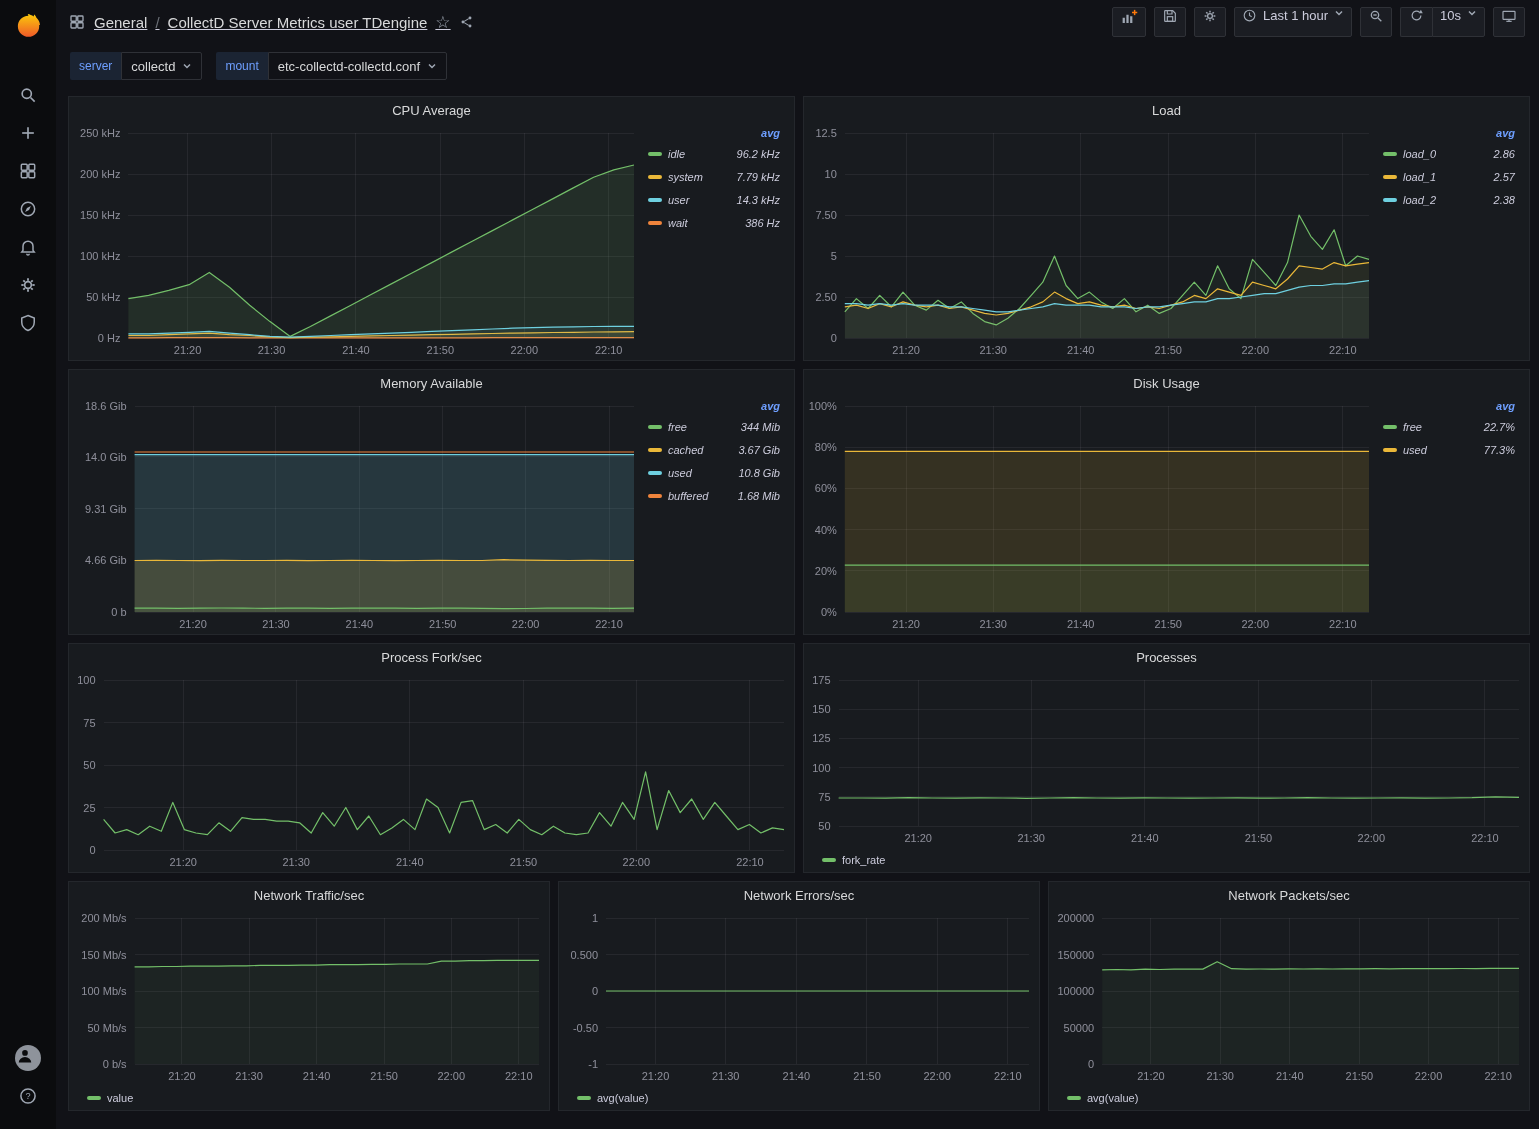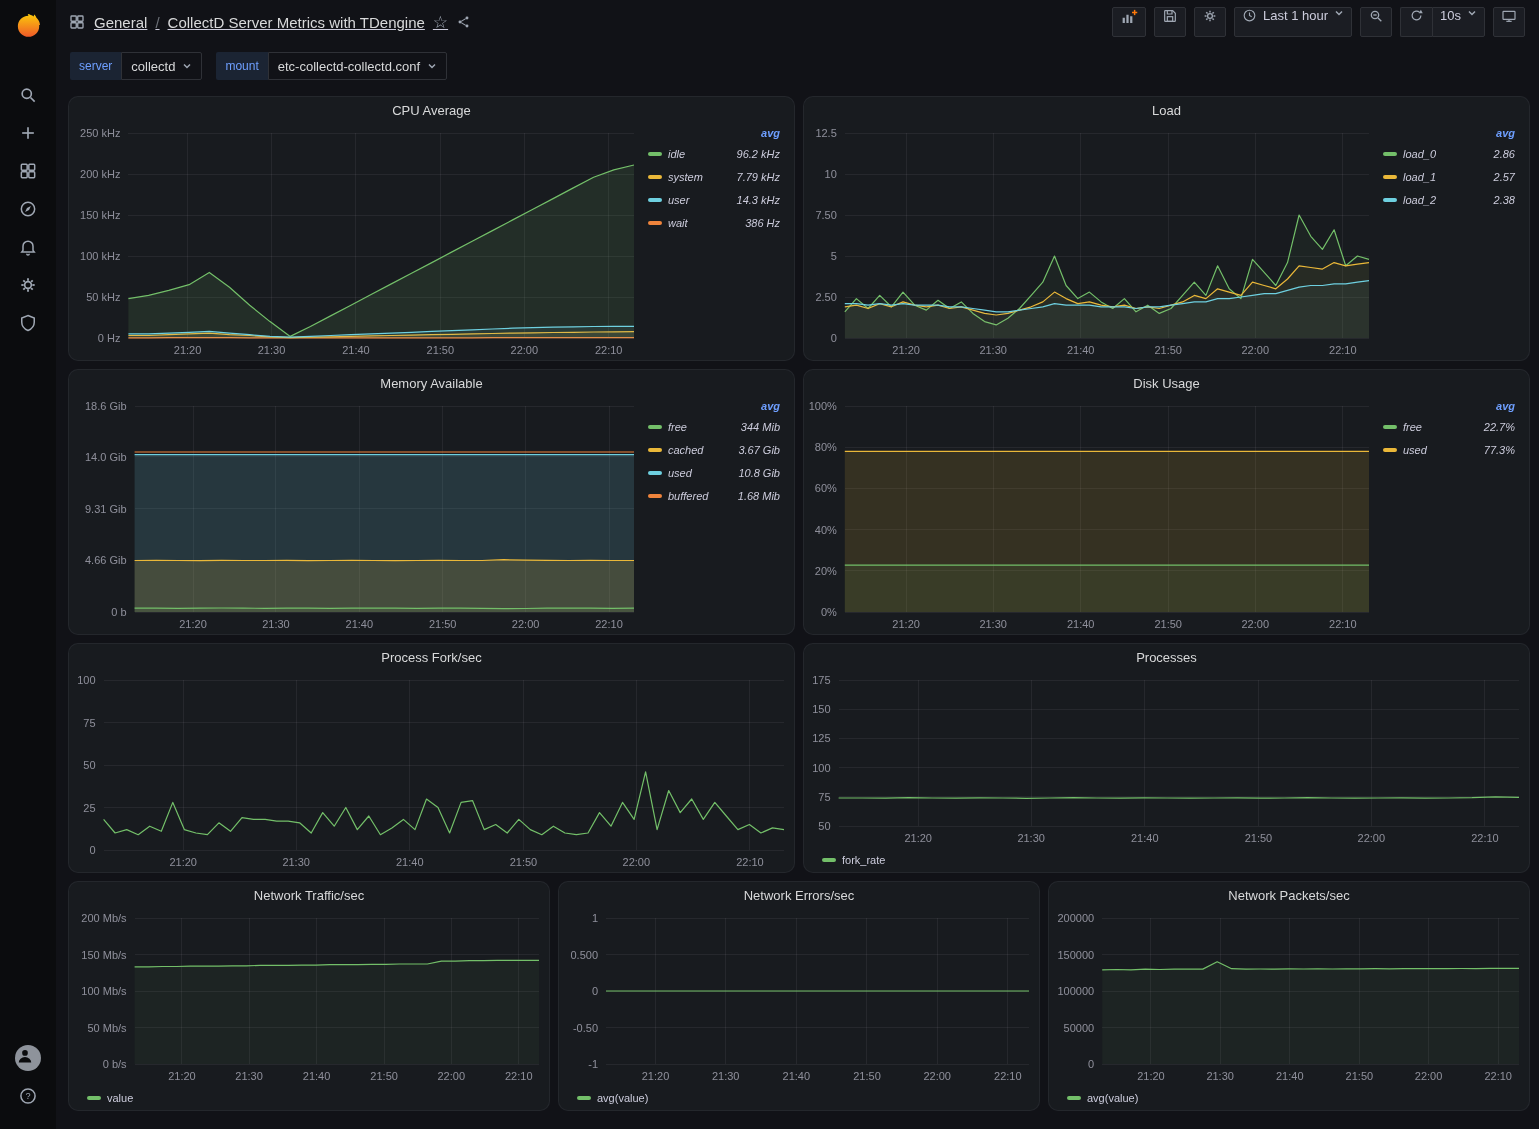--- a/index.html
+++ b/index.html
@@ -43,21 +43,21 @@
   .var-group { display:flex; align-items:stretch; height:28px; }
   .var-label { display:flex; align-items:center; padding:0 9px; background:#1b2433;
     color:#6e9fff; font-size:12px; border-radius:2px 0 0 2px; }
   .var-value { display:flex; align-items:center; gap:7px; padding:0 9px; background:#111217;
     border:1px solid #2f3137; color:#d8d9da; font-size:13px; border-radius:0 2px 2px 0; cursor:pointer; }
 
   
   .dashboard { flex:1; padding:8px 9px 8px 12px; display:grid;
     grid-template-columns:repeat(6, 1fr);
     grid-template-rows:265px 266px 230px 230px; gap:8px; }
-  .panel { background:#181b1f; border:1px solid rgba(204,204,220,0.07); border-radius:10px;
+  .panel { background:#181b1f; border:1px solid rgba(204,204,220,0.07); border-radius:0;
     display:flex; flex-direction:column; min-width:0; overflow:hidden; }
   .col-3 { grid-column:span 3; }
   .col-2 { grid-column:span 2; }
   .panel-title { height:26px; display:flex; align-items:center; justify-content:center;
     font-size:13px; font-weight:500; color:#d8d9da; cursor:pointer; flex-shrink:0; }
   .panel-body { flex:1; display:flex; min-height:0; }
   .chart-area { flex:1; position:relative; min-width:0; }
   .chart-area svg { position:absolute; inset:0; }
 
   .legend-right { width:150px; flex-shrink:0; padding:4px 14px 0 4px; font-size:11px;font-style:italic; }
@@ -163,21 +163,21 @@
       <span class="nav-grid-icon">
         <svg viewBox="0 0 24 24" width="18" height="18" fill="none" stroke="currentColor" stroke-width="1.8">
             <rect x="4" y="4" width="7" height="7" rx="1"></rect>
             <rect x="13" y="4" width="7" height="7" rx="1"></rect>
             <rect x="4" y="13" width="7" height="7" rx="1"></rect>
             <rect x="13" y="13" width="7" height="7" rx="1"></rect>
           </svg>
       </span>
       <span class="crumb">General</span>
       <span class="crumb-sep">/</span>
-      <span class="crumb-title">CollectD Server Metrics with TDengine</span>
+      <span class="crumb-title">CollectD Server Metrics user TDengine</span>
       <span class="nav-mini-icon">☆</span>
       <span class="nav-mini-icon">
         <svg viewBox="0 0 24 24" width="16" height="16" fill="currentColor">
             <circle cx="6" cy="12" r="2.2"></circle>
             <circle cx="16.5" cy="6" r="2.2"></circle>
             <circle cx="16.5" cy="18" r="2.2"></circle>
             <line x1="7.8" y1="11" x2="14.6" y2="6.9" stroke="currentColor" stroke-width="1.6"></line>
             <line x1="7.8" y1="13" x2="14.6" y2="17.1" stroke="currentColor" stroke-width="1.6"></line>
           </svg>
       </span>

